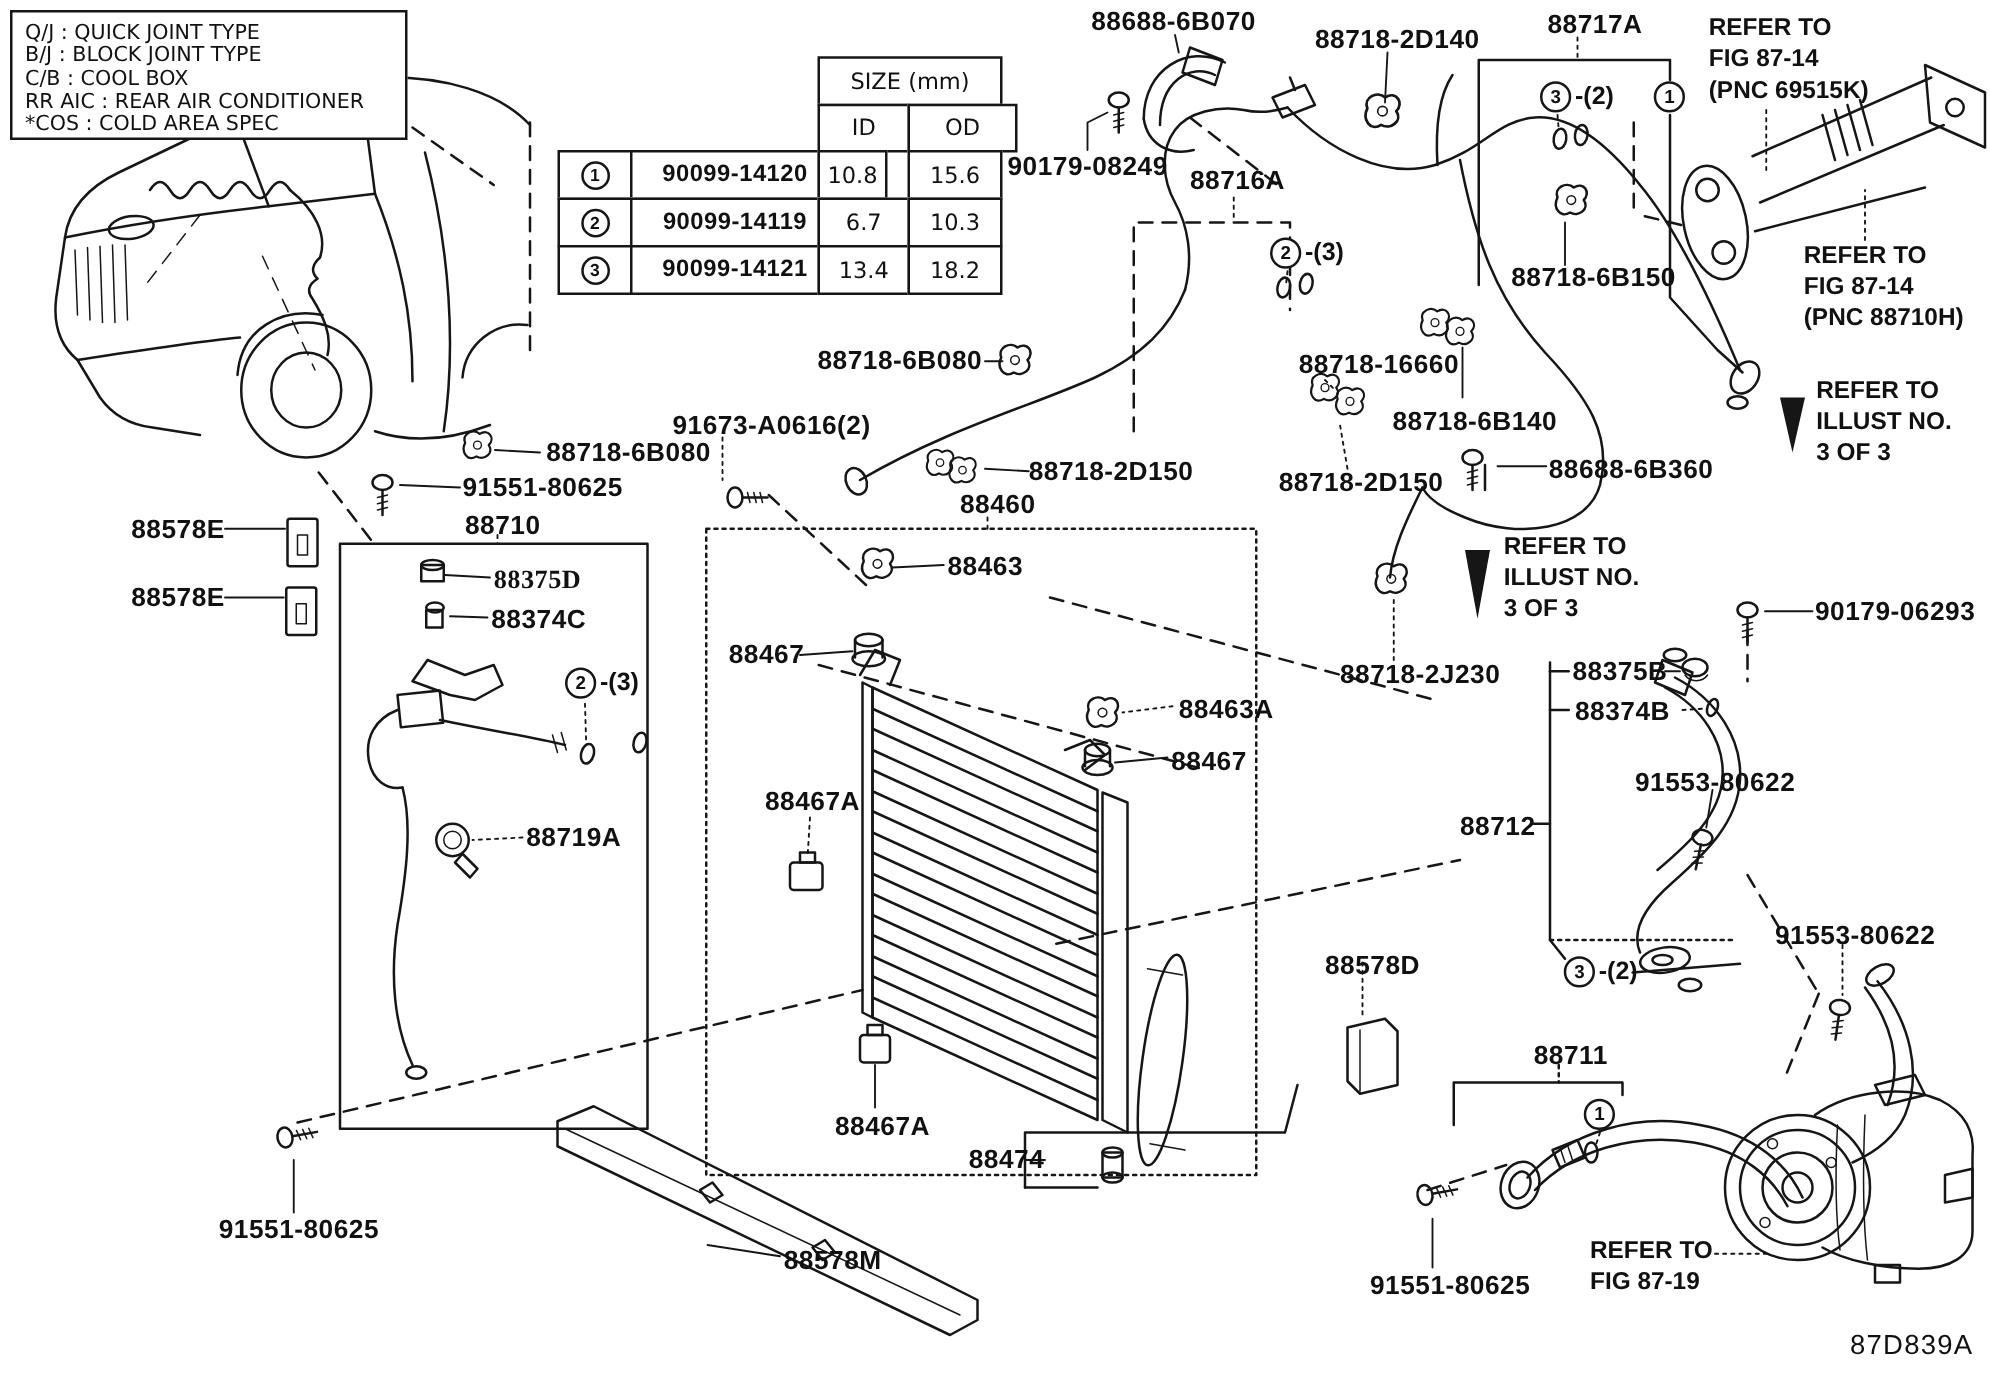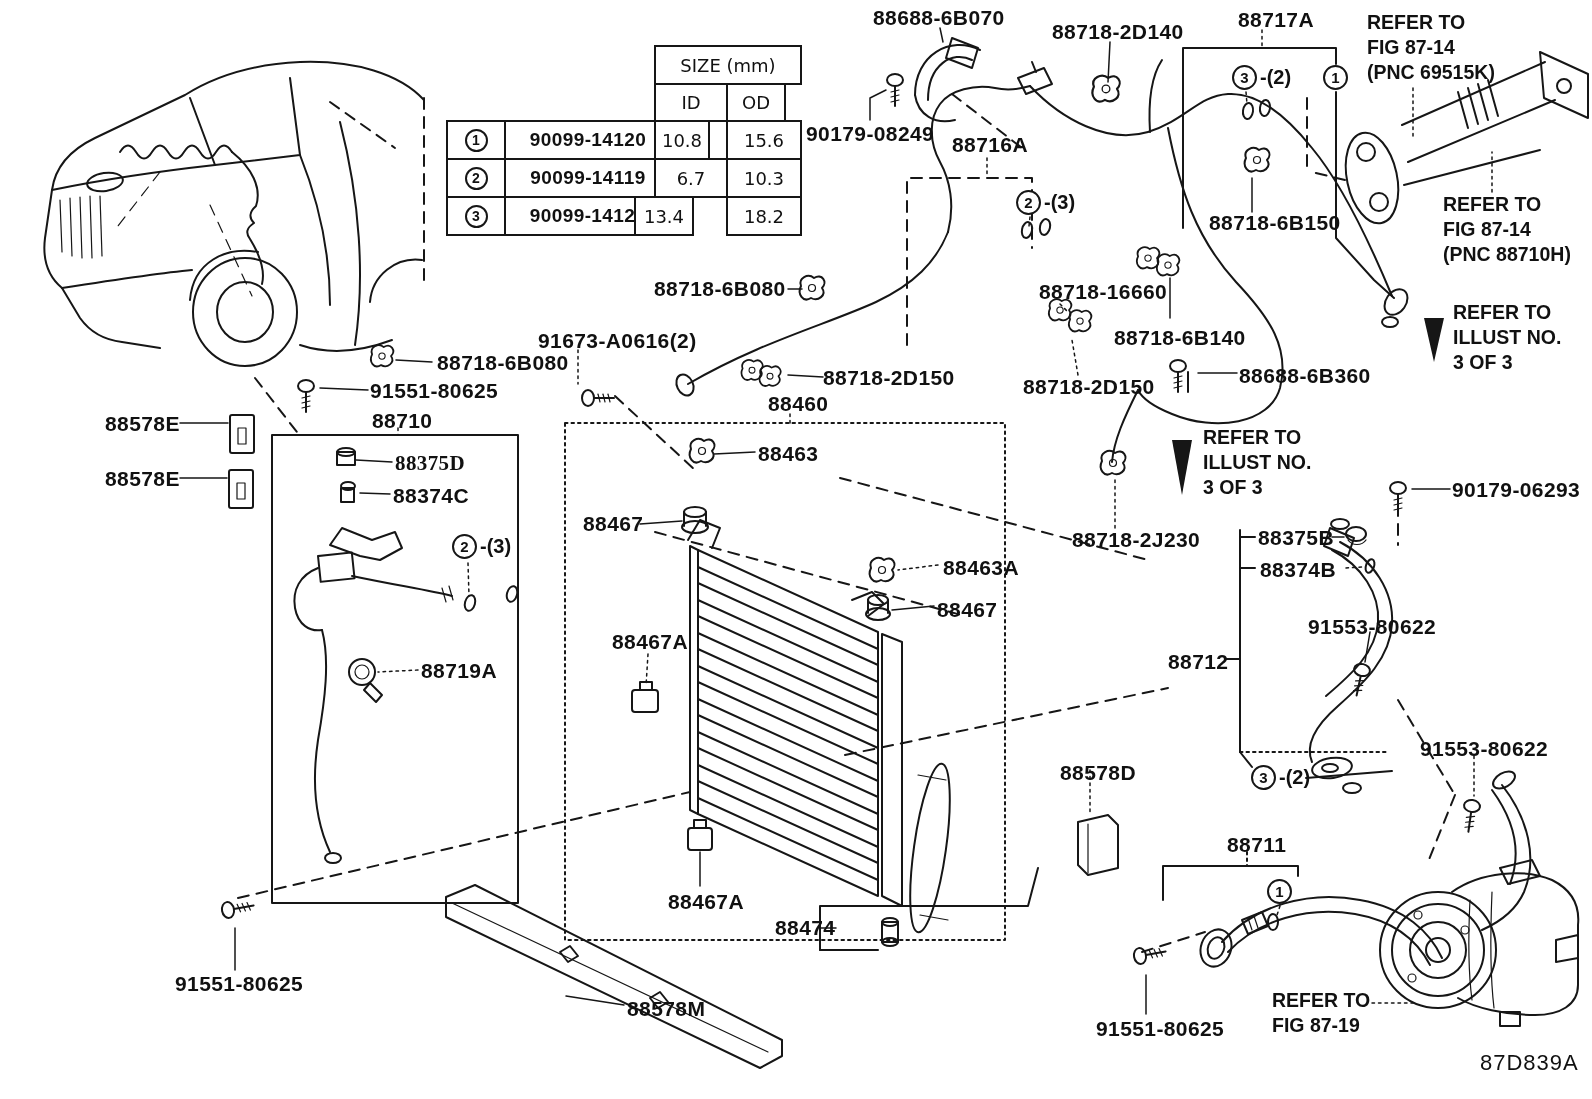--- a/index.html
+++ b/index.html
@@ -6,21 +6,21 @@
   #stage{position:relative;width:1592px;height:1099px;background:#fff;overflow:hidden;
          font-family:"Liberation Sans",sans-serif;color:#111;}
   #art{position:absolute;left:0;top:0;}
   #art path,#art line,#art rect,#art ellipse,#art circle,#art polyline{stroke:#161616;fill:none;stroke-width:2;stroke-linecap:round;stroke-linejoin:round;}
   #art .thin{stroke-width:1.2;}
   #art .s15{stroke-width:1.5;}
   #art .dash{stroke-dasharray:11 8;}
   #art .dot{stroke-dasharray:2.5 4;}
   #art .fill{fill:#161616;stroke:none;}
   .lbl{position:absolute;font:700 21px "Liberation Sans",sans-serif;letter-spacing:.4px;white-space:nowrap;}
-  .code{position:absolute;font:400 22px "Liberation Sans",sans-serif;letter-spacing:1px;white-space:nowrap;}
+  .code{position:absolute;font:400 22px "Liberation Sans",sans-serif;letter-spacing:1px;white-space:nowrap;margin-top:13px;}
   .ref{position:absolute;font:700 19.5px "Liberation Sans",sans-serif;line-height:25px;white-space:nowrap;}
   .co{position:absolute;display:flex;align-items:center;gap:3px;}
   .circ{display:inline-flex;width:25px;height:25px;border:2.2px solid #161616;border-radius:50%;
         align-items:center;justify-content:center;font:700 15px "Liberation Sans",sans-serif;background:#fff;box-sizing:border-box;}
   .suf{font:700 20px "Liberation Sans",sans-serif;}
   .legend{position:absolute;left:8px;top:8px;width:318px;height:104px;border:2.5px solid #161616;
           box-sizing:border-box;padding:7px 0 0 10px;background:#fff;}
   .legend div{font:400 16.5px "DejaVu Sans",sans-serif;line-height:18.3px;white-space:nowrap;}
   .cell{position:absolute;border:2px solid #161616;box-sizing:border-box;display:flex;align-items:center;
         justify-content:center;background:#fff;font:400 18px "DejaVu Sans",sans-serif;}
@@ -337,45 +337,52 @@
         <rect class="thin" x="237" y="483" width="8" height="16"></rect>
     <path d="M1078,822 L1108,815 L1118,825 L1118,868 L1088,875 L1078,865 Z"></path>
     <line class="thin" x1="1088" y1="824" x2="1088" y2="873"></line>
     <path d="M446,897 L475,885 L782,1040 L782,1056 L760,1068 L446,917 Z"></path>
     <line class="thin" x1="452" y1="903" x2="768" y2="1052"></line>
     <path d="M560,952 l10,-6 l8,10 l-10,6 Z"></path>
     <path d="M650,998 l10,-6 l8,10 l-10,6 Z"></path>
   </g>
 </svg>
 
+<div class="legend">
+  <div>Q/J : QUICK JOINT TYPE</div>
+  <div>B/J : BLOCK JOINT TYPE</div>
+  <div>C/B : COOL BOX</div>
+  <div>RR AIC : REAR AIR CONDITIONER</div>
+  <div>*COS : COLD AREA SPEC</div>
+</div>
 
 <div>
   <div class="cell" style="left:654px;top:45px;width:148px;height:40px;">SIZE (mm)</div>
   <div class="cell" style="left:654px;top:83px;width:74px;height:39px;">ID</div>
-  <div class="cell" style="left:726px;top:83px;width:60px;height:39px;">OD</div>
+  <div class="cell" style="left:726px;top:83px;width:88px;height:39px;">OD</div>
 
   <div class="cell" style="left:446px;top:120px;width:60px;height:40px;">
         <span class="circ">1</span>
       </div>
   <div class="cell bold" style="left:504px;top:120px;width:152px;height:40px;">90099-14120</div>
   <div class="cell" style="left:654px;top:120px;width:56px;height:40px;">10.8</div>
   <div class="cell" style="left:726px;top:120px;width:76px;height:40px;">15.6</div>
 
   <div class="cell" style="left:446px;top:158px;width:60px;height:40px;">
         <span class="circ">2</span>
       </div>
   <div class="cell bold" style="left:504px;top:158px;width:152px;height:40px;">90099-14119</div>
   <div class="cell" style="left:654px;top:158px;width:74px;height:40px;">6.7</div>
   <div class="cell" style="left:726px;top:158px;width:76px;height:40px;">10.3</div>
 
   <div class="cell" style="left:446px;top:196px;width:60px;height:40px;">
         <span class="circ">3</span>
       </div>
   <div class="cell bold" style="left:504px;top:196px;width:152px;height:40px;">90099-14121</div>
-  <div class="cell" style="left:634px;top:196px;width:60px;height:40px;">13.4</div>
+  <div class="cell" style="left:654px;top:196px;width:74px;height:40px;">13.4</div>
   <div class="cell" style="left:726px;top:196px;width:76px;height:40px;">18.2</div>
 </div>
 
 <div class="lbl" style="left:873px;top:6px;">88688-6B070</div>
 <div class="lbl" style="left:1052px;top:20px;">88718-2D140</div>
 <div class="lbl" style="left:806px;top:122px;">90179-08249</div>
 <div class="lbl" style="left:952px;top:133px;">88716A</div>
 <div class="lbl" style="left:1209px;top:211px;">88718-6B150</div>
 <div class="lbl" style="left:1238px;top:8px;">88717A</div>
 <div class="lbl" style="left:654px;top:277px;">88718-6B080</div>

